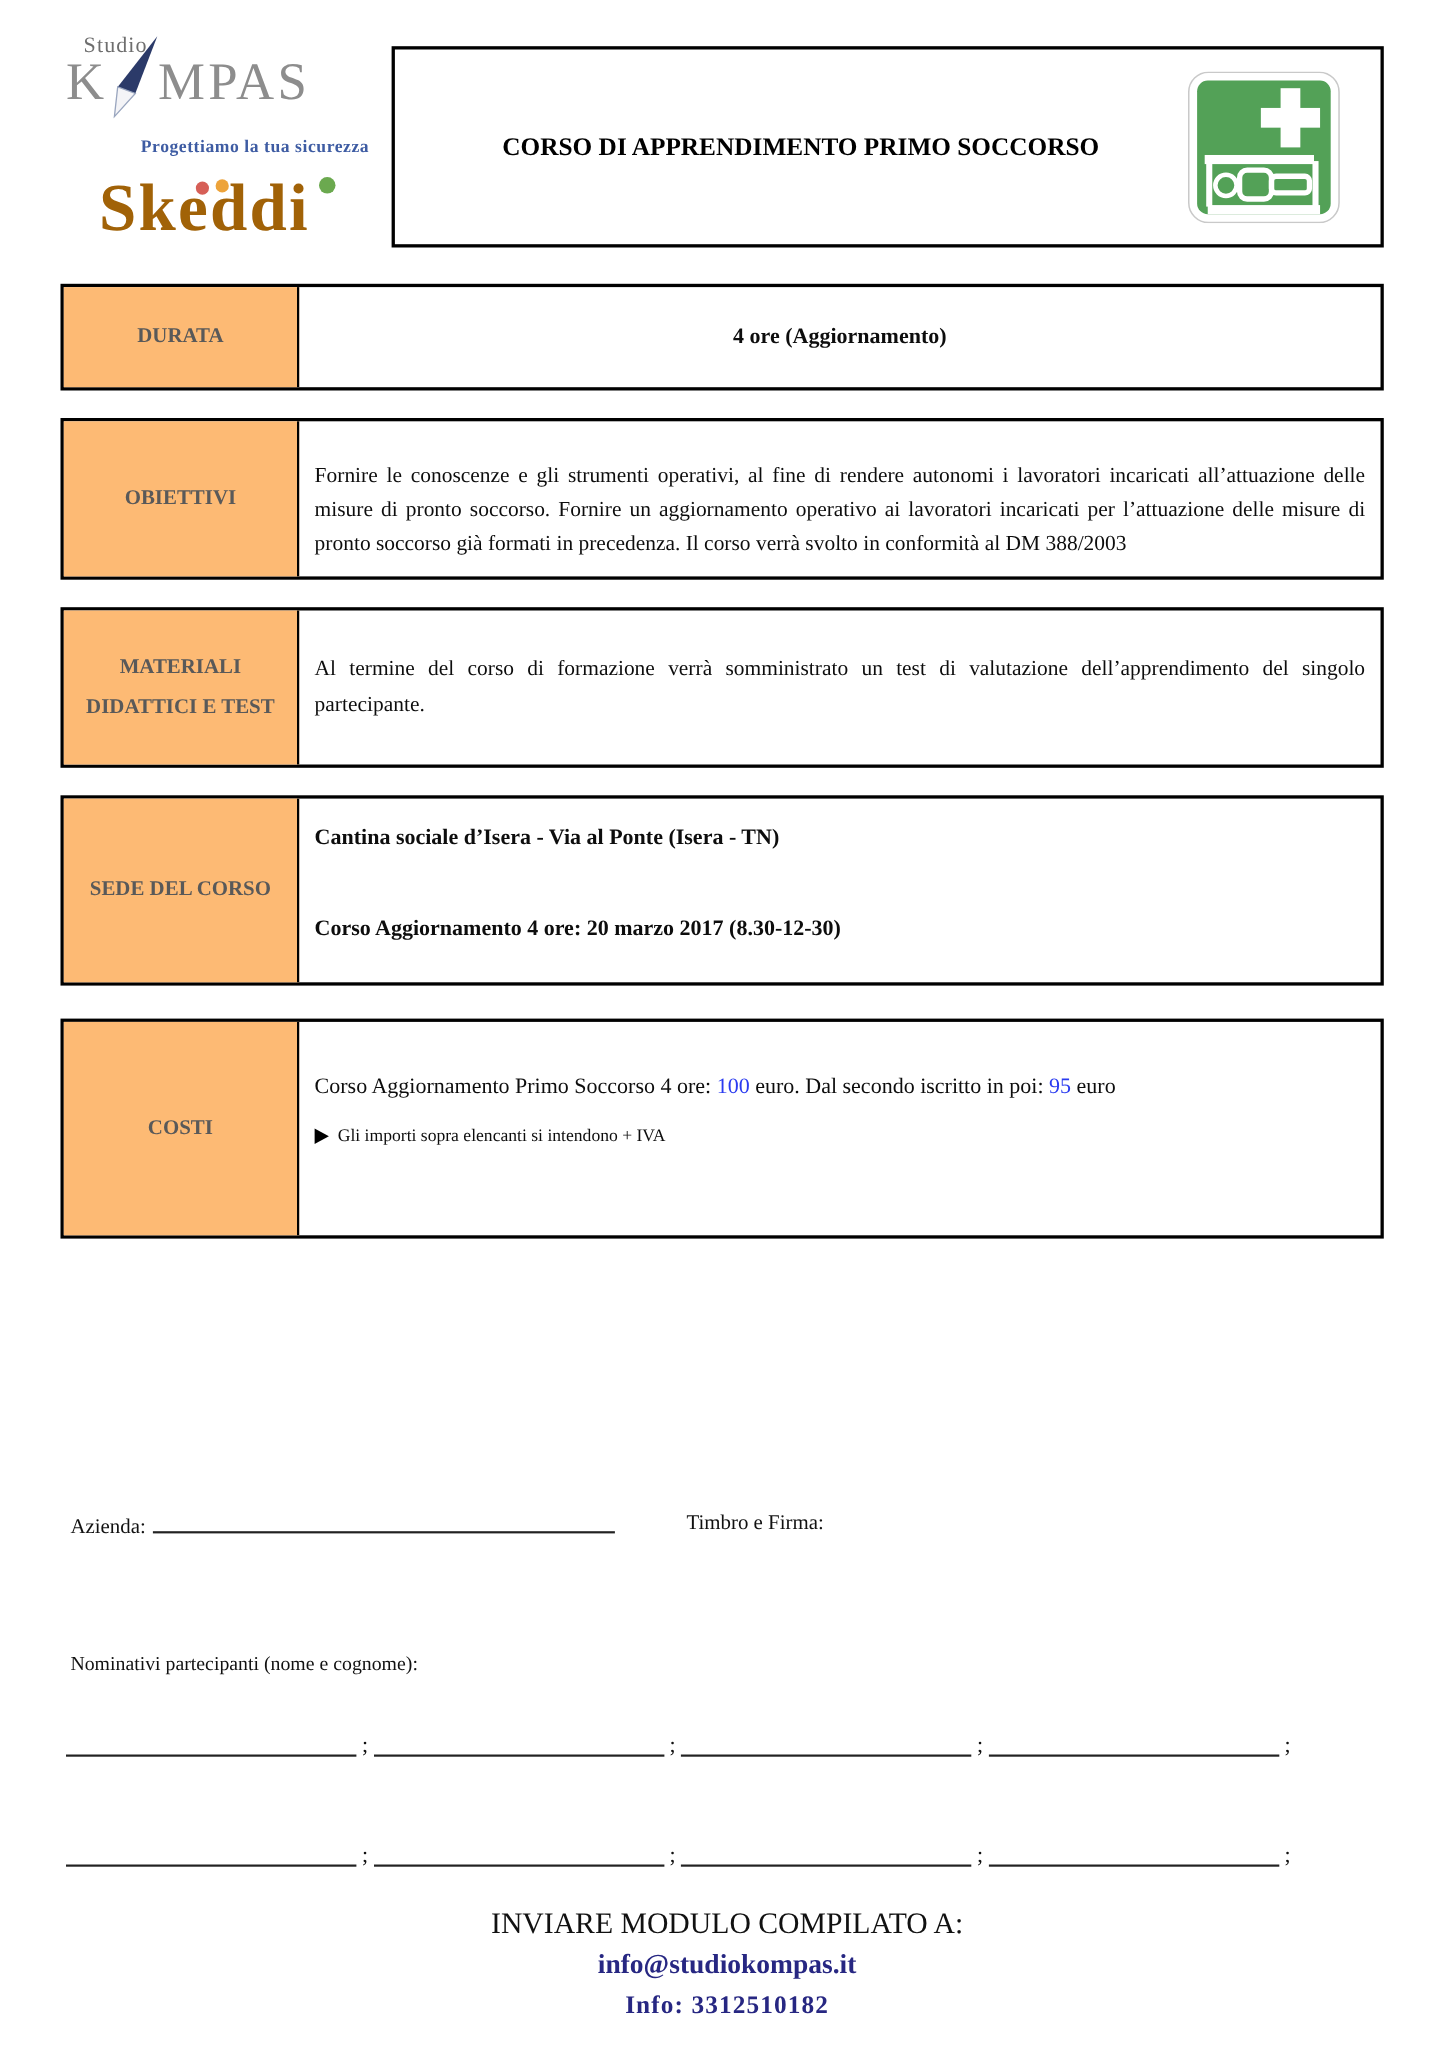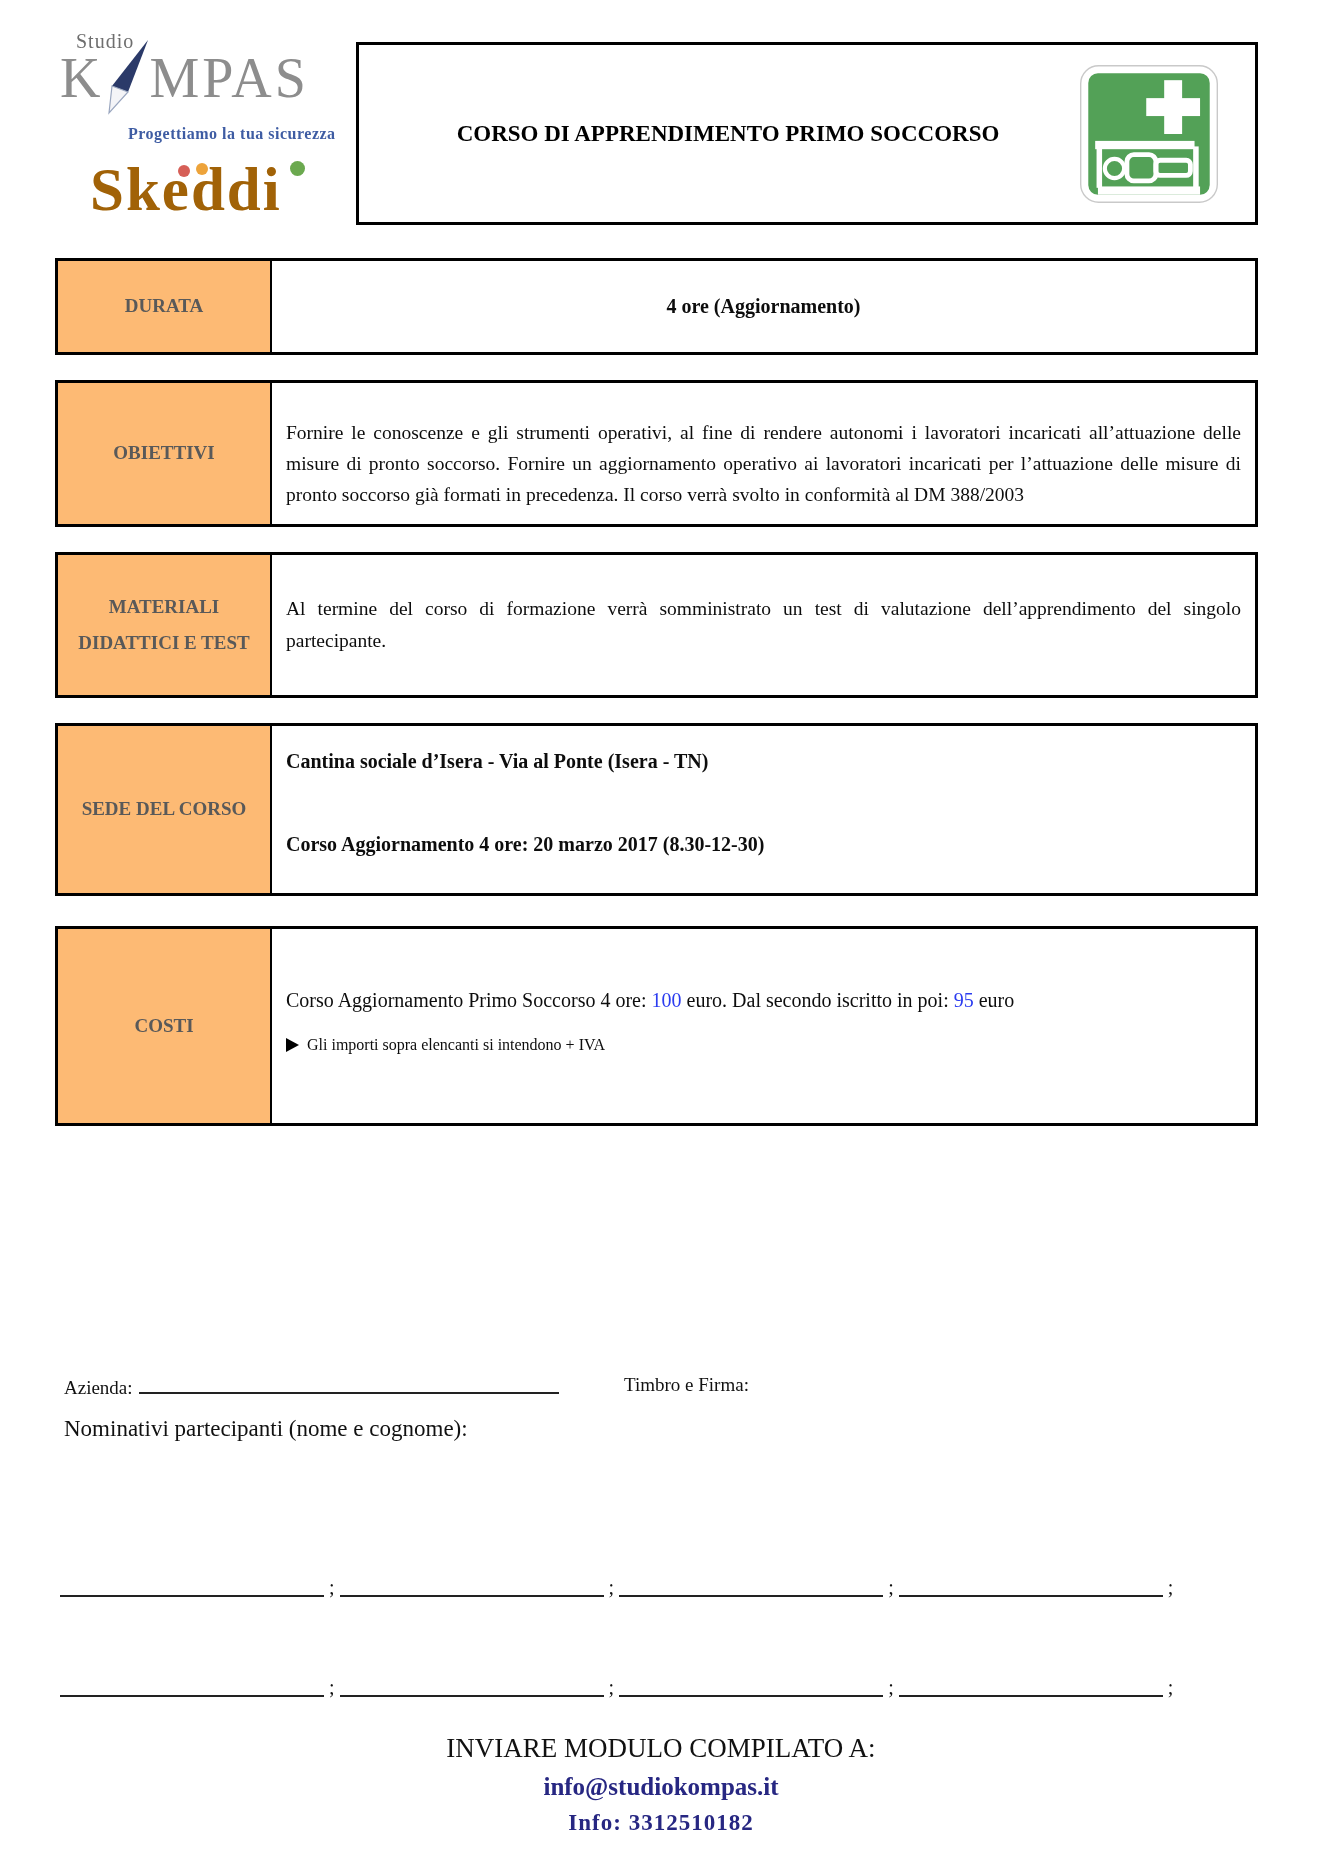--- a/index.html
+++ b/index.html
@@ -7,21 +7,21 @@
     position:relative;
     width:1322px;height:1870px;
     background:#ffffff;
     font-family:Liberation Serif, serif;
     color:#111;
     overflow:hidden;
   }
 
   
   .studio-label{position:absolute;left:76px;top:30px;font-size:20px;color:#6e6e6e;letter-spacing:1px;}
-  .kompas-line{position:absolute;left:60px;top:50px;font-size:56px;color:#8d8d8d;letter-spacing:3px;line-height:1;white-space:nowrap;}
+  .kompas-line{position:absolute;left:60px;top:50px;font-size:48px;color:#8d8d8d;letter-spacing:3px;line-height:1;white-space:nowrap;}
   .needle-slot{display:inline-block;width:46px;height:40px;position:relative;vertical-align:baseline;}
   .needle-slot svg{position:absolute;left:-2px;top:-18px;}
   .kompas-tagline{position:absolute;left:128px;top:125px;font-size:16px;font-weight:bold;color:#3e5ca3;letter-spacing:.5px;}
   .skeddi{position:absolute;left:90px;top:158px;font-size:61px;font-weight:bold;color:#a16207;letter-spacing:2px;line-height:64px;}
   .skeddi .dot{position:absolute;border-radius:50%;}
   .dot-red{width:12px;height:12px;background:#d65f57;left:88px;top:7px;}
   .dot-orange{width:12px;height:12px;background:#eda33a;left:106px;top:5px;}
   .dot-green{width:15px;height:15px;background:#6ba94f;left:200px;top:3px;}
 
   
@@ -50,42 +50,42 @@
   .row-obiettivi{top:380px;height:147px;}
   .row-obiettivi .row-content{display:flex;align-items:center;margin-top:20px;}
   .row-obiettivi p{margin:0;text-align:justify;line-height:1.6;}
   .row-materiali{top:552px;height:146px;}
   .row-materiali .row-content{display:flex;align-items:center;}
   .row-materiali p{margin:0;text-align:justify;line-height:1.65;}
   .row-sede{top:723px;height:173px;}
   .row-sede .row-content{padding-top:24px;font-weight:bold;font-size:20px;}
   .row-sede .sede-line2{margin-top:60px;}
   .row-costi{top:926px;height:200px;}
-  .row-costi .row-content{padding-top:60px;font-size:20px;}
+  .row-costi .row-content{padding-top:48px;font-size:20px;}
   .price-num{color:#2b3cf0;}
   .costi-note{margin-top:24px;font-size:16px;display:flex;align-items:center;}
   .arrow-right-icon{
     display:inline-block;width:0;height:0;margin-right:8px;
     border-top:7px solid transparent;border-bottom:7px solid transparent;border-left:13px solid #000;
   }
 
   
   .iscrizione-bar{
     position:absolute;left:55px;top:1217px;width:1203px;height:42px;
     border:3px solid #000;box-sizing:border-box;
     display:flex;align-items:center;justify-content:center;
     font-weight:bold;font-size:19px;color:#595959;
   }
 
   
   .azienda-row{position:absolute;left:64px;top:1374px;width:1200px;font-size:19px;}
   .blank{display:inline-block;border-bottom:2px solid #222;vertical-align:baseline;}
   .azienda-blank{width:420px;height:18px;margin-left:6px;}
   .timbro-label{position:absolute;left:560px;top:0;}
-  .nominativi-label{position:absolute;left:64px;top:1416px;font-size:23px;}
+  .nominativi-label{position:absolute;left:64px;top:1502px;font-size:18px;}
 
   .participants-row{position:absolute;left:60px;width:1210px;height:29px;font-size:20px;display:flex;align-items:flex-end;}
   .participants-row-1{top:1568px;}
   .participants-row-2{top:1668px;}
   .participant-blank{width:264px;height:27px;border-bottom:2px solid #222;box-sizing:border-box;}
   .sep{margin:0 5px;line-height:1;}
 
   
   .footer-line1{position:absolute;left:0;top:1733px;width:100%;text-align:center;font-size:27px;color:#111;}
   .footer-email{position:absolute;left:0;top:1773px;width:100%;text-align:center;font-size:25px;font-weight:bold;color:#272782;}

